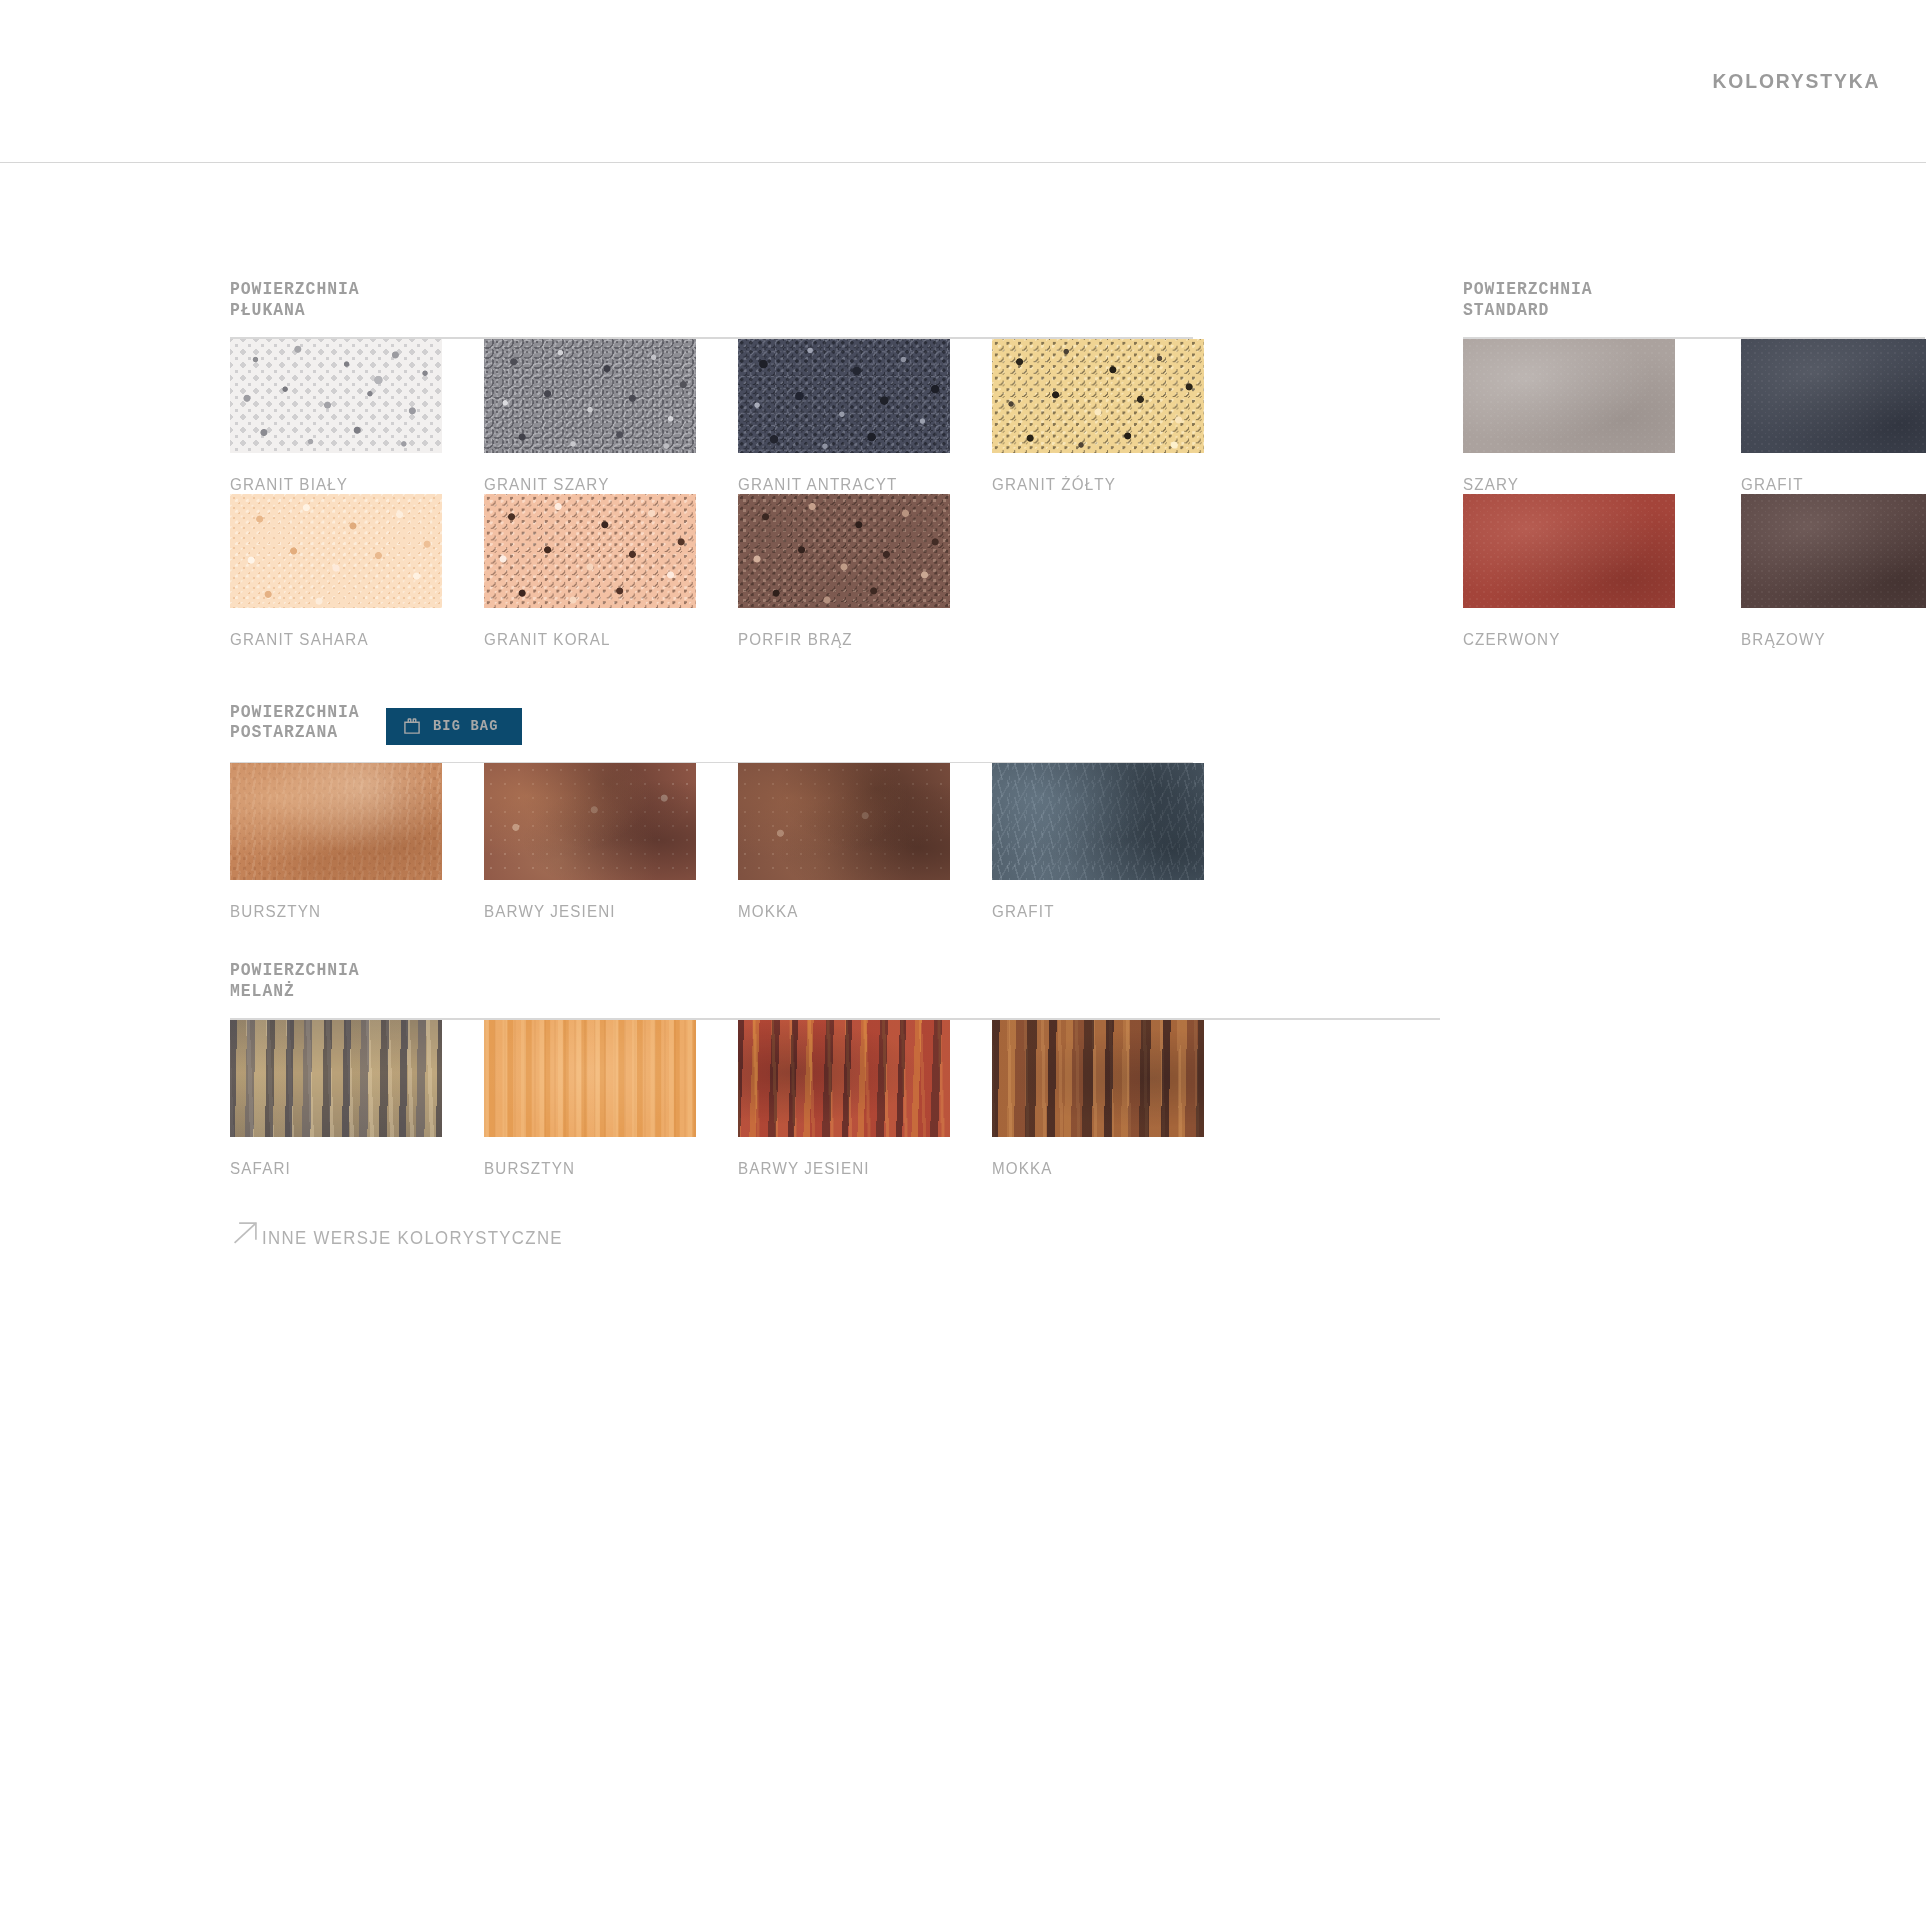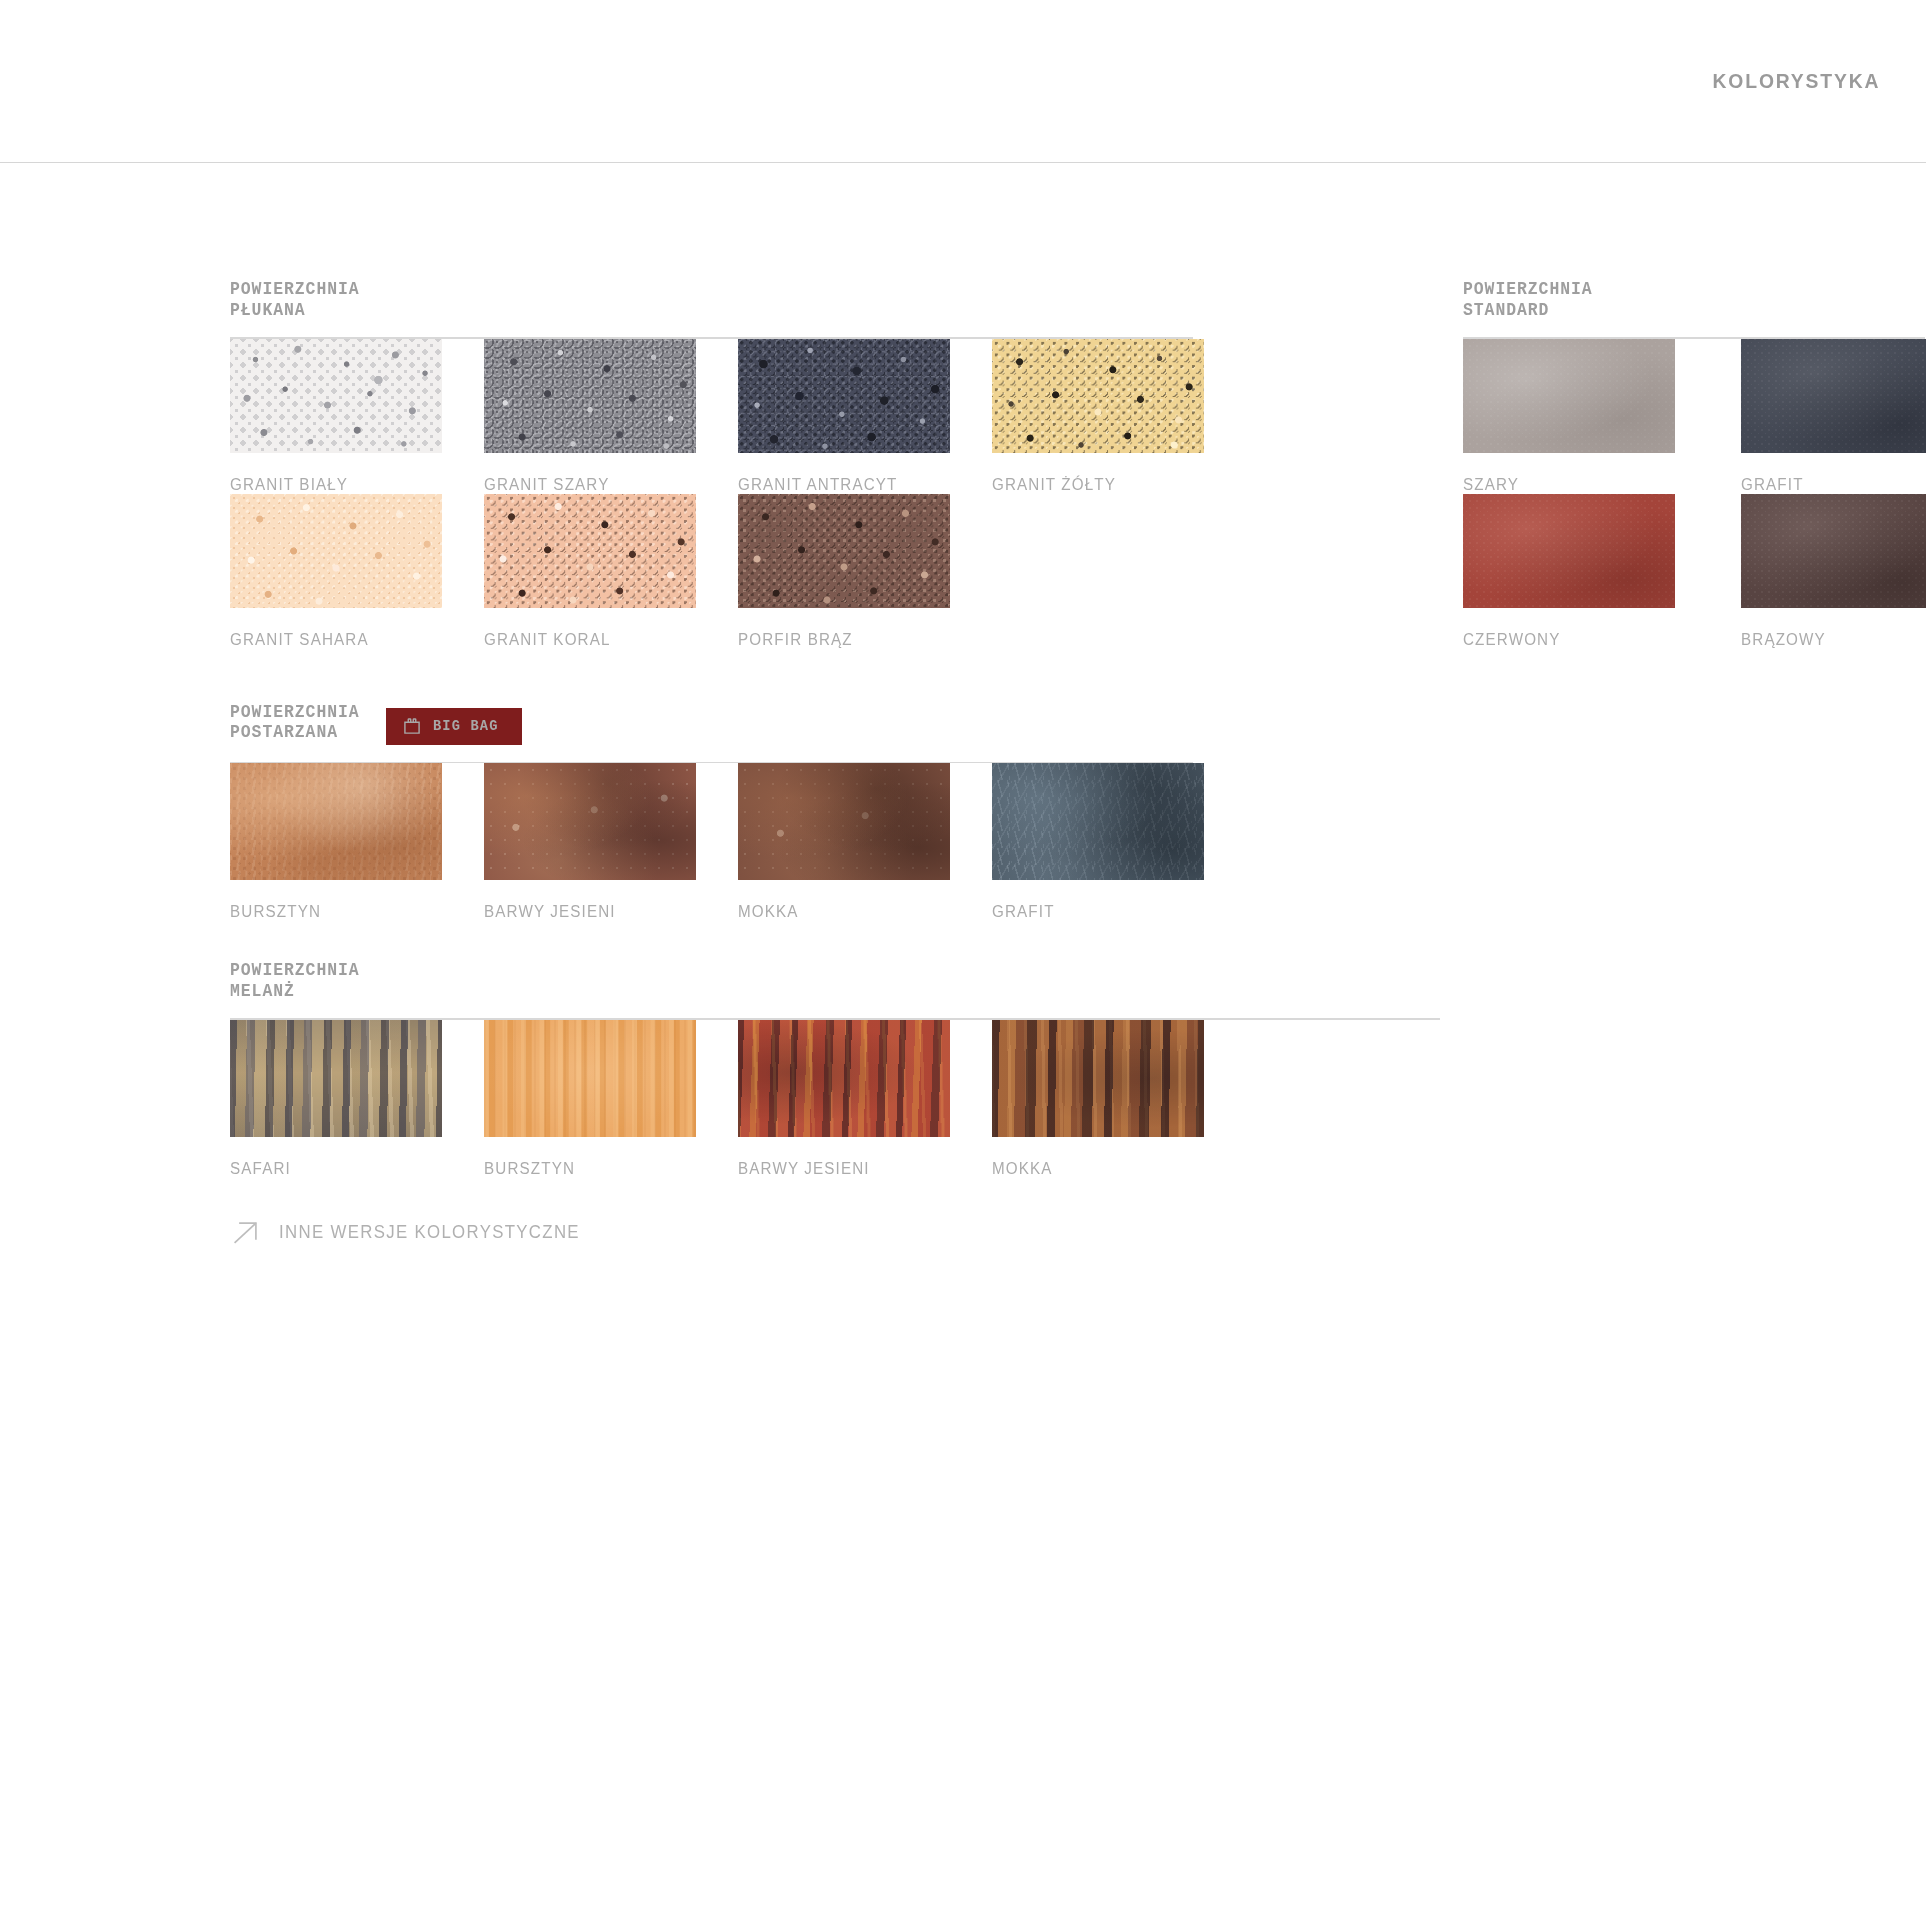--- a/index.html
+++ b/index.html
@@ -67,21 +67,21 @@
     letter-spacing: 1px;
     line-height: 1.17;
     color: #9e9e9e;
     transform: scaleX(0.93);
     transform-origin: left top;
     white-space: pre-line;
   }
   .badge {
     margin-left: 17px;
     margin-top: 6.2px;
-    background: #7f1d1d;
+    background: #0c4a6e;
     display: inline-flex;
     align-items: center;
     gap: 10.8px;
     padding: 10px 20px 10px 15.4px;
     height: 17px;
   }
   .badge-label {
     font-size: 14.6px;
     font-weight: bold;
     letter-spacing: 1.2px;
@@ -434,23 +434,22 @@
       repeating-linear-gradient(88deg,
         rgba(220,220,228,.25) 0 3.1px,
         transparent 3.1px 17.7px),
       radial-gradient(ellipse at 40% 40%, rgba(215,215,222,.22), transparent 62%);
     background-size: 55px 100%, 17.7px 100%, 100% 100%;
   }
 
   
   .link-row {
     display: flex;
-    align-items: center;
+    align-items: flex-end;
     margin-top: 39px;
-    gap: 17px;
     width: max-content;
   }
   .arrow-icon { width: 32px; height: 32px; display: block; }
   .link-label {
     font-size: 17.7px;
     letter-spacing: 1.4px;
     color: #b0b0b0;
     transform: scaleX(0.95);
     transform-origin: left center;
   }

